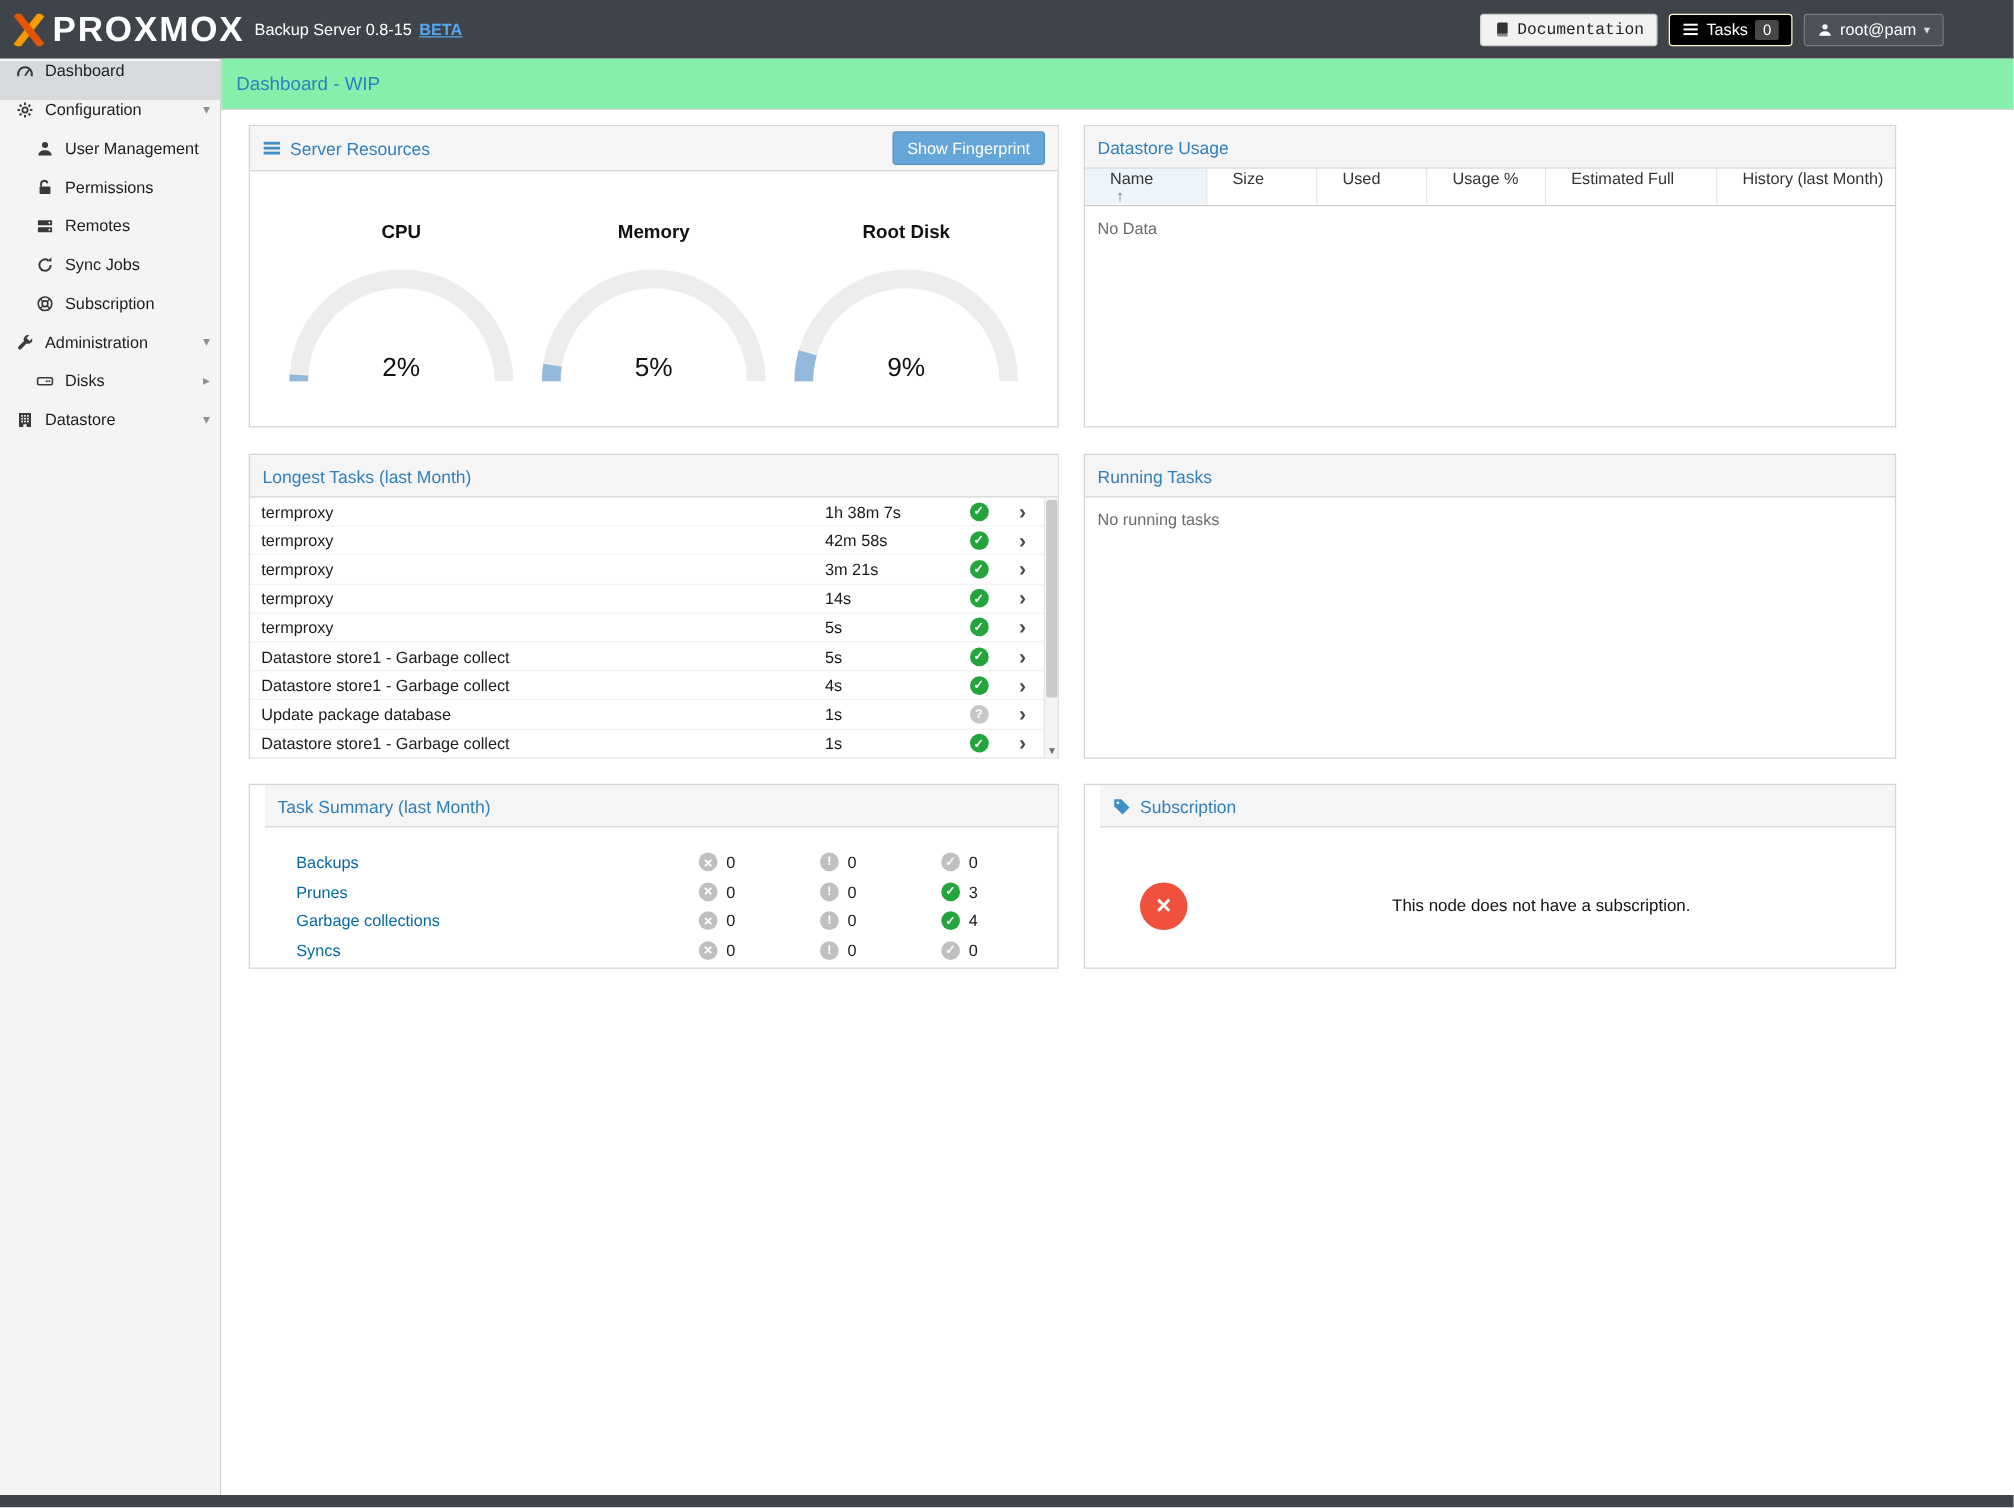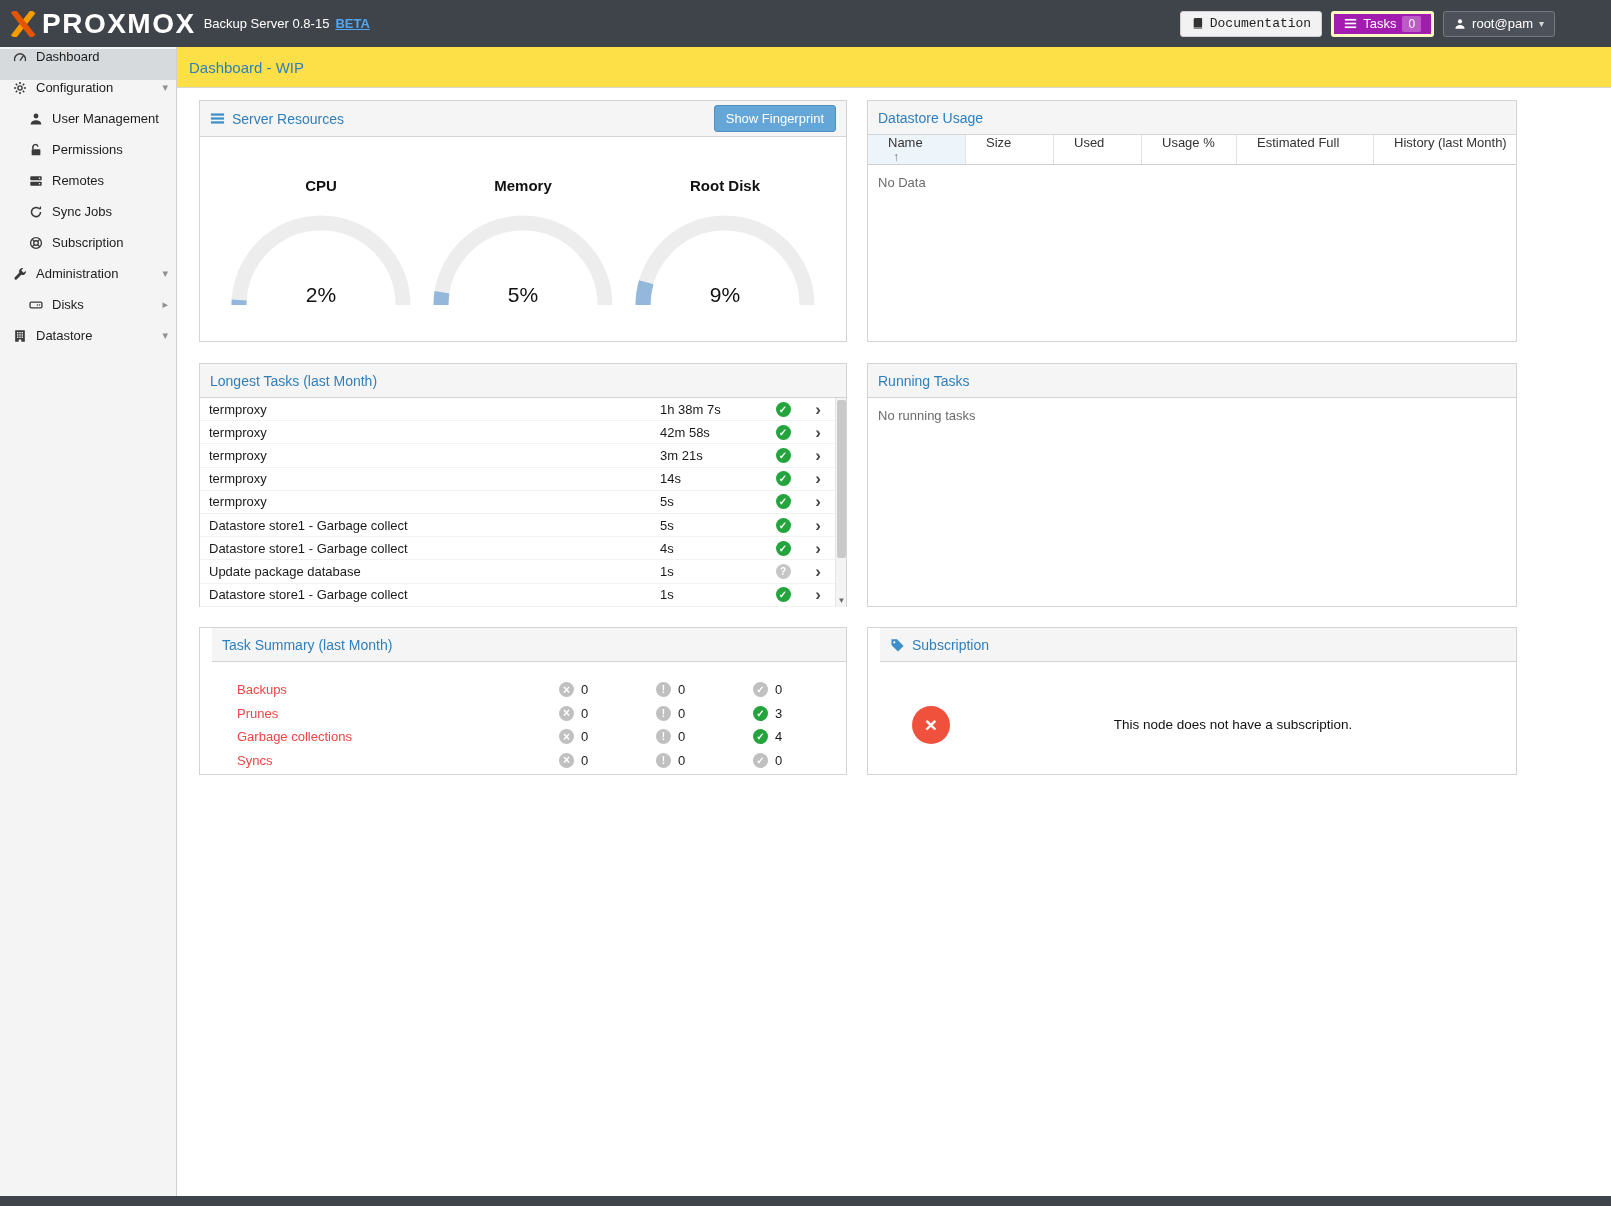--- a/index.html
+++ b/index.html
@@ -8,36 +8,36 @@
 
   
   .topbar { height:47px; background:#3f444b; display:flex; align-items:center; padding:0 56px 0 10px; flex:0 0 auto; }
   .brand { display:flex; align-items:center; gap:6px; }
   .brand-name { color:#fff; font-size:28px; font-weight:bold; letter-spacing:1.5px; }
   .product { color:#fff; font-size:13px; margin-left:8px; }
   .beta-link { color:#52a8f0; font-weight:bold; margin-left:6px; text-decoration:underline; cursor:pointer; }
   .topbar-right { margin-left:auto; display:flex; align-items:center; gap:9px; }
   .tb-btn { height:26px; display:inline-flex; align-items:center; gap:6px; padding:0 10px; border-radius:3px; font-size:13px; cursor:pointer; }
   .btn-doc { background:#f2f2f2; border:1px solid #cfcfcf; color:#222;font-family:Liberation Mono, monospace; }
-  .btn-tasks { background:#a21caf; border:3px solid #fef9c3; color:#fff; }
+  .btn-tasks { background:#000000; border:1px solid #fef9c3; color:#fff; }
   .tasks-badge { background:rgba(255,255,255,.28); border-radius:2px; padding:1px 6px; font-size:12px; }
   .btn-user { background:#4d525a; border:1px solid #74797f; color:#fff; }
   .caret-dn { font-size:10px; color:#d8d8d8; }
 
   
   .layout { flex:1 1 auto; display:flex; min-height:0; }
   .sidebar { width:177px; background:#f4f4f4; border-right:1px solid #cfcfcf; flex:0 0 auto; padding-top:2px; }
   .nav-item { height:31px; display:flex; align-items:center; gap:8px; padding:0 8px 16px 12px; cursor:pointer; color:#1c1c1c; }
   .nav-item.child { padding-left:28px; }
   .nav-item.selected { background:#d7dadd; }
   .nav-icon { width:16px; display:inline-flex; justify-content:center; color:#3a3a3a; flex:0 0 16px; }
   .nav-caret { margin-left:auto; color:#8f8f8f; font-size:11px; }
 
   .main { flex:1 1 auto; display:flex; flex-direction:column; min-width:0; background:#fff; }
-  .page-header { height:41px; display:flex; align-items:center; padding:0 12px; border-bottom:1px solid #d7d7d7; background:#fde047; flex:0 0 auto; }
+  .page-header { height:41px; display:flex; align-items:center; padding:0 12px; border-bottom:1px solid #d7d7d7; background:#86efac; flex:0 0 auto; }
   .page-title { color:#2f7fbc; font-size:15px; }
   .content { flex:1 1 auto; padding:12px 0 0 22px; overflow:hidden; }
   .panel-row { display:flex; gap:20px; }
   .row1 { margin-bottom:21px; } .row2 { margin-bottom:20px; }
 
   
   .panel { background:#fff; border:1px solid #d4d4d4; }
   .col-l { width:648px; } .col-r { width:650px; }
   .h1 { height:242px; } .h2 { height:244px; } .h3 { height:148px;padding-left:12px; }
   .panel-hd { height:34px; background:#f5f5f5; border-bottom:1px solid #d4d4d4; display:flex; align-items:center; padding:0 10px; gap:7px; }
@@ -79,21 +79,21 @@
   .ic-ok::after { content:"✓"; }
   .ok-green { background:#23a43c; } .ok-gray { background:#c0c0c0; }
 
   .scrollbar { position:absolute; top:0; right:0; width:11px; height:100%; background:#f4f4f4; border-left:1px solid #e6e6e6; }
   .scroll-thumb { position:absolute; top:2px; left:1px; width:9px; height:158px; background:#c9c9c9; border-radius:2px; cursor:pointer; }
   .scroll-down { position:absolute; bottom:0; left:0; width:11px; height:13px; display:flex; align-items:center; justify-content:center; font-size:8px; color:#707070; cursor:pointer; }
 
   
   .sum-body { padding-top:16px; }
   .sum-row { height:23.5px; display:flex; align-items:center; padding-left:25px; }
-  .sum-label { flex:0 0 322px; color:#ef4444; }
+  .sum-label { flex:0 0 322px; color:#0369a1; }
   .sum-stat { flex:0 0 97px; display:flex; align-items:center; gap:7px; }
 
   
   .sub-body { height:125px; display:flex; align-items:center; }
   .sub-icon { width:38px; height:38px; border-radius:50%; background:#f0513c; color:#fff; display:flex; align-items:center; justify-content:center; font-size:21px; font-weight:bold; margin-left:32px; flex:0 0 38px; }
   .sub-msg { flex:1; text-align:center; font-size:13.5px; color:#111; }
 
   .footer { height:10px; background:#3f444b; flex:0 0 auto; }
   svg { display:block; }
 </style>

